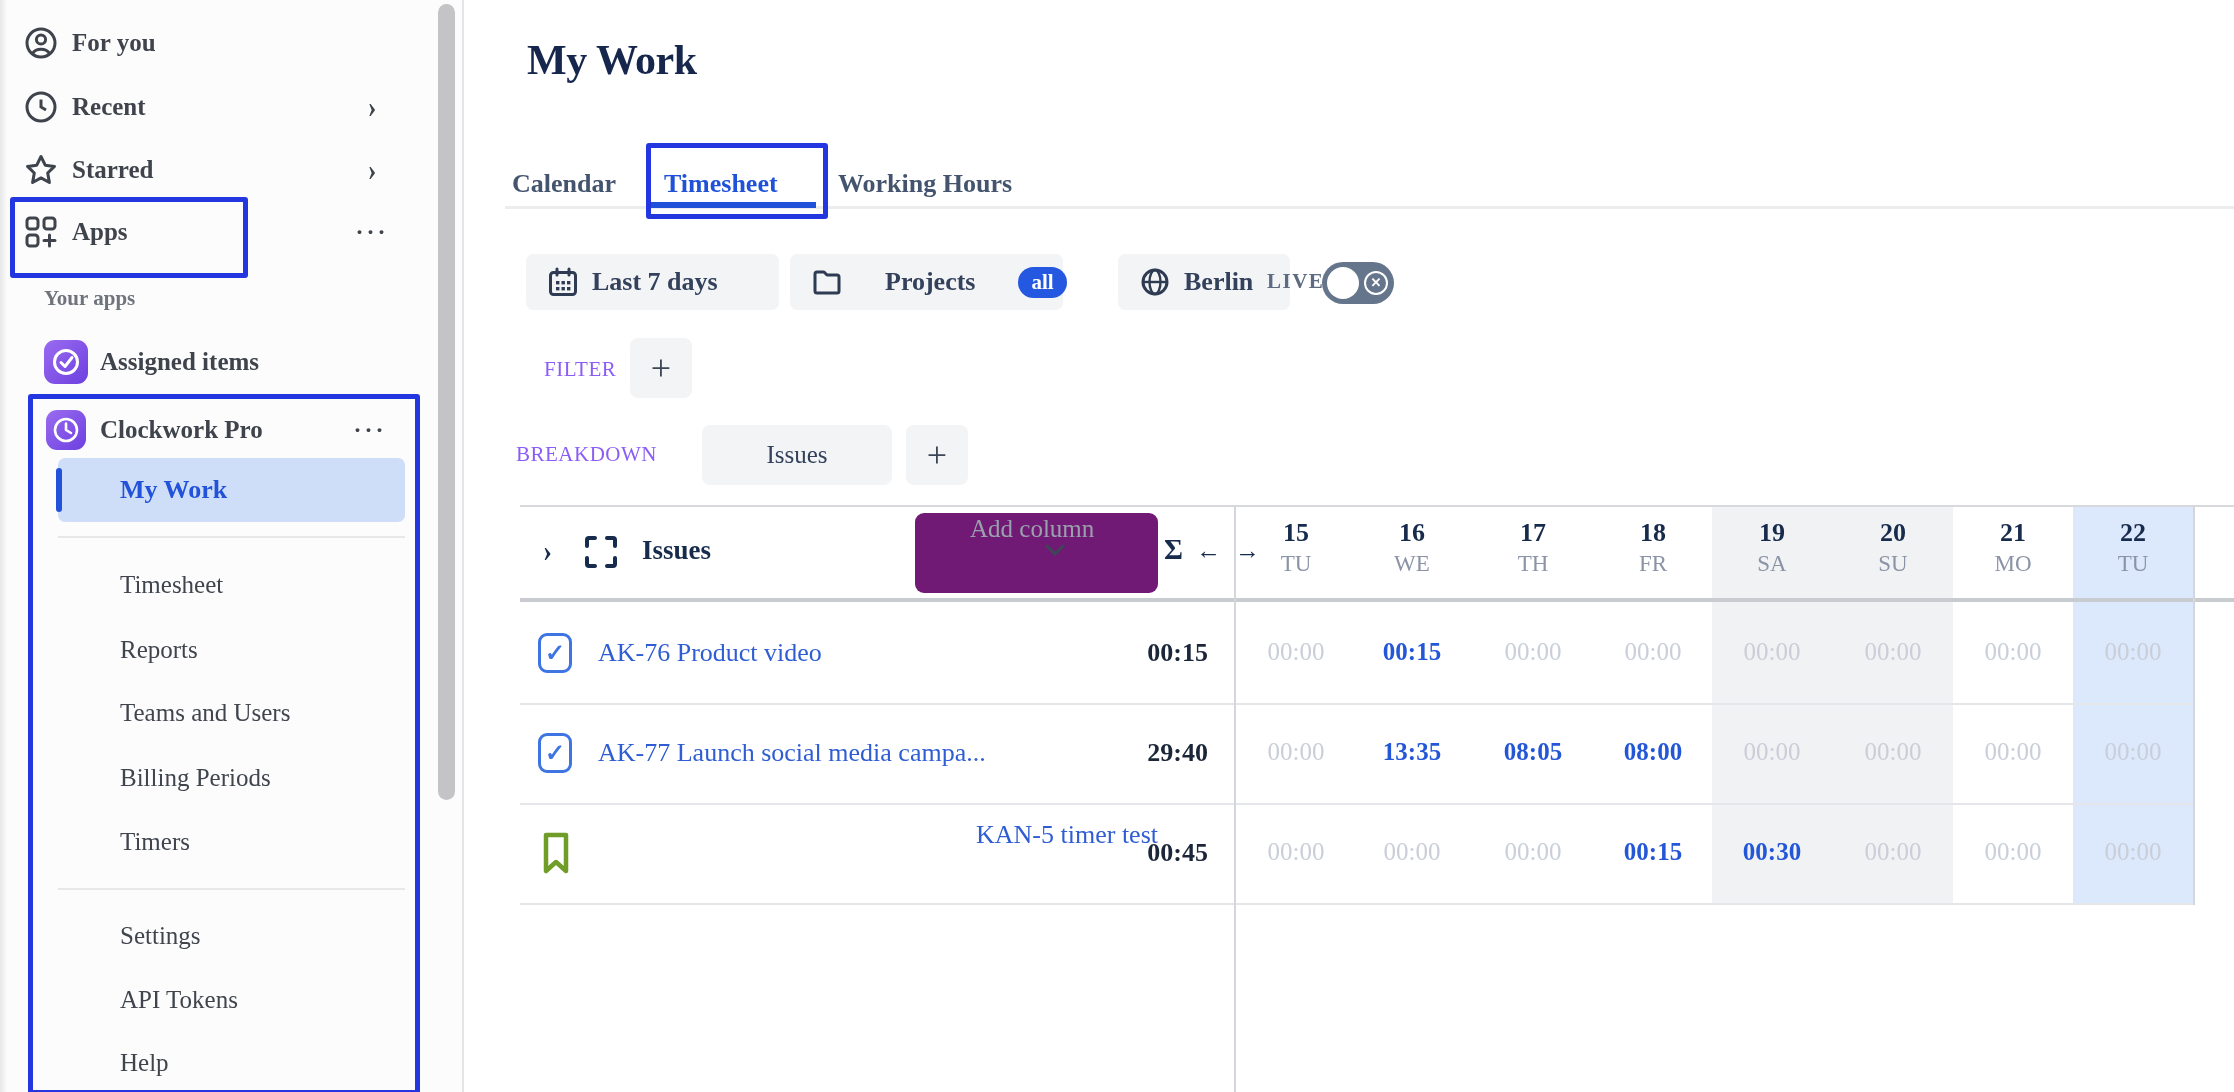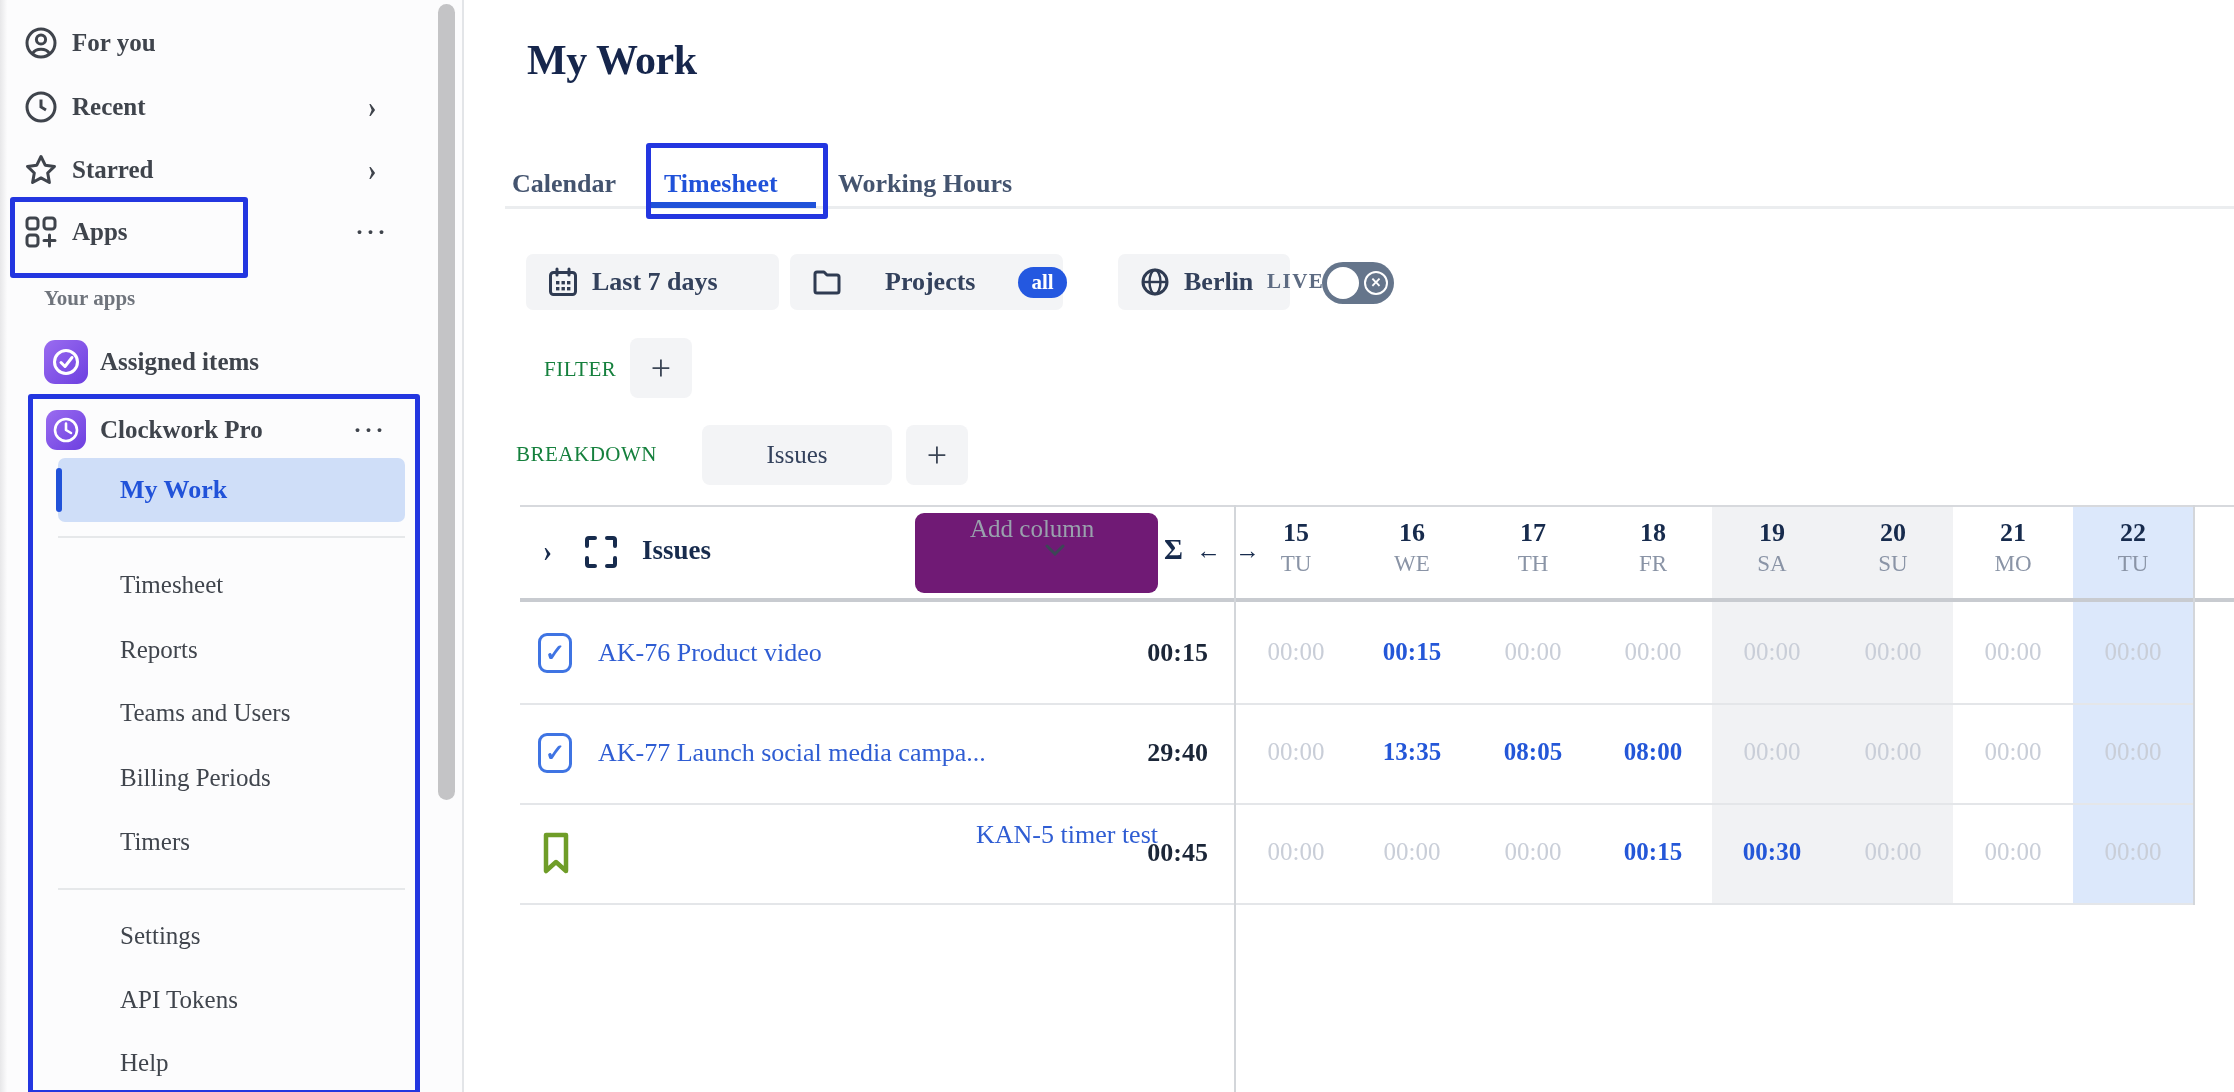--- a/index.html
+++ b/index.html
@@ -45,21 +45,21 @@
   .tool-btn{position:absolute;top:254px;height:56px;background:#f3f4f6;border-radius:7px;
             display:flex;align-items:center;gap:14px;padding:0 22px;box-sizing:border-box;
             font-size:26px;font-weight:600;color:#33415c;cursor:pointer;}
   .badge{background:#2458e0;color:#ffffff;font-size:21px;font-weight:600;border-radius:18px;
          padding:5px 13px;line-height:1;}
   .live-label{position:absolute;left:1267px;top:269px;font-size:21px;font-weight:700;color:#5d6b82;letter-spacing:1.5px;}
   .toggle{position:absolute;left:1322px;top:262px;width:72px;height:42px;border-radius:21px;background:#65758b;cursor:pointer;}
   .toggle-knob{position:absolute;left:5px;top:5px;width:32px;height:32px;border-radius:50%;background:#ffffff;}
   .toggle-x{position:absolute;right:6px;top:9px;width:24px;height:24px;border-radius:50%;border:2.5px solid #ffffff;
             box-sizing:border-box;color:#ffffff;font-size:13px;font-weight:700;display:flex;align-items:center;justify-content:center;}
-  .row-label{position:absolute;font-size:21px;font-weight:500;color:#15803d;letter-spacing:0.5px;}
+  .row-label{position:absolute;font-size:21px;font-weight:500;color:#8b5cf6;letter-spacing:0.5px;}
   .plus-btn{position:absolute;width:62px;height:60px;background:#f3f4f6;border-radius:8px;
             display:flex;align-items:center;justify-content:center;font-size:36px;font-weight:300;color:#3c4656;cursor:pointer;}
   .chip-btn{position:absolute;height:60px;background:#f3f4f6;border-radius:8px;display:flex;align-items:center;justify-content:center;
             font-size:25px;font-weight:500;color:#33415c;cursor:pointer;}
 
   
   .col-shade{position:absolute;top:505px;height:400px;z-index:1;}
   .hline{position:absolute;z-index:3;}
   .vline{position:absolute;z-index:3;}
   .thead-el{z-index:4;}

